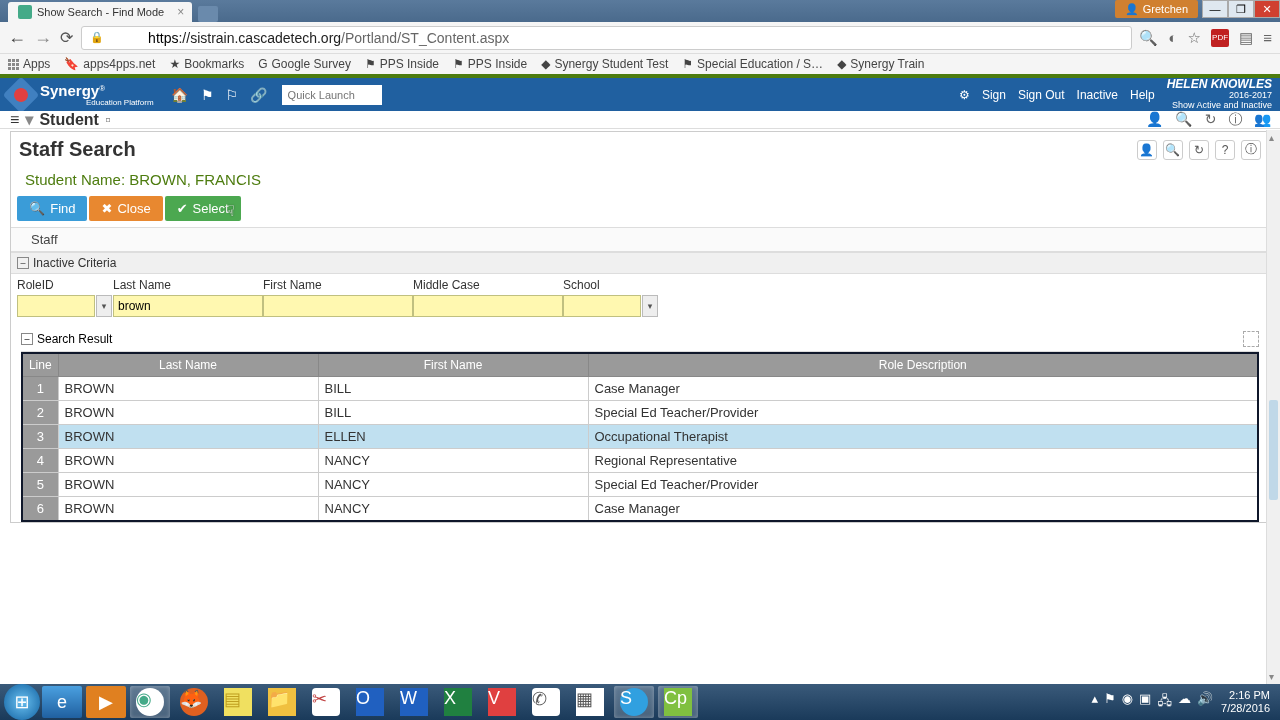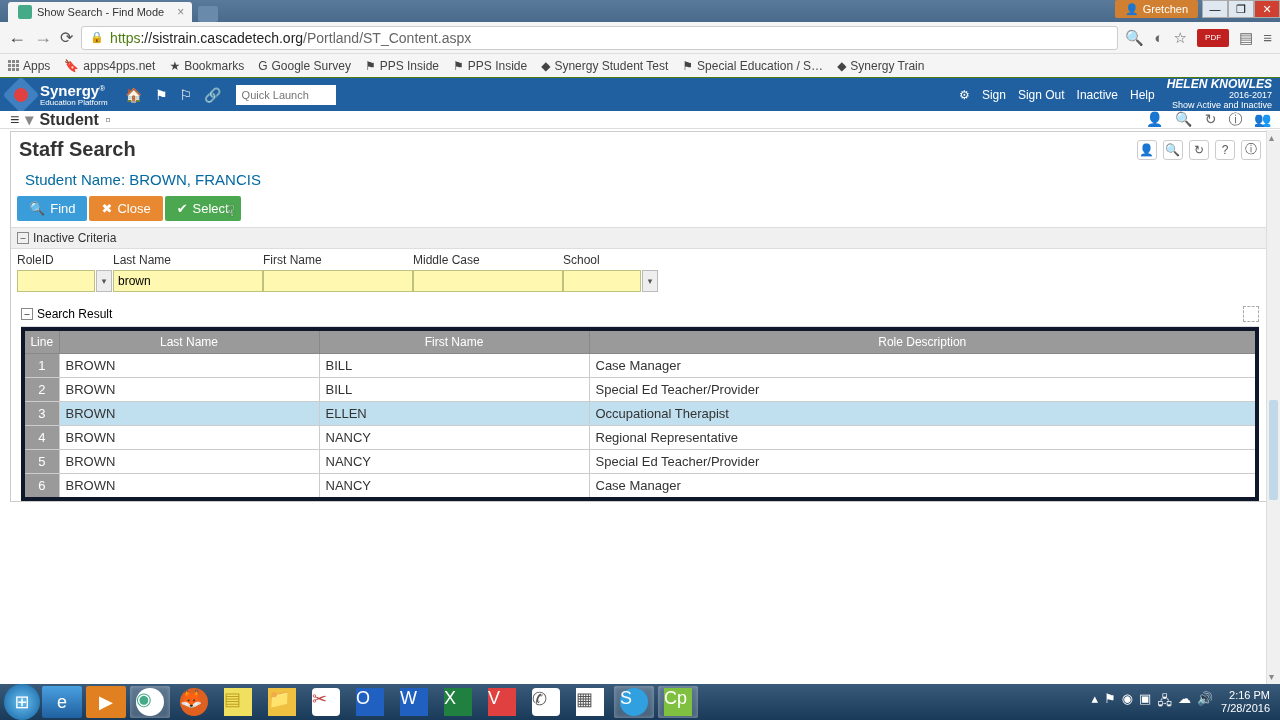--- a/index.html
+++ b/index.html
@@ -16,53 +16,53 @@
 .win-btn { width: 26px; height: 18px; background: #dfe8f0; border: 1px solid #aaa; display: flex; align-items: center; justify-content: center; font-size: 11px; }
 .win-btn.close { background: #d04030; color: #fff; }
 
 .chrome-toolbar { height: 32px; background: #f5f5f5; border-bottom: 1px solid #ddd; display: flex; align-items: center; padding: 0 8px; gap: 8px; }
 .nav-arrow { color: #888; font-size: 18px; width: 18px; text-align: center; }
 .nav-arrow.active { color: #444; }
 .reload { color: #555; font-size: 16px; }
 .urlbar { flex: 1; height: 24px; border: 1px solid #ccc; border-radius: 3px; background: #fff; display: flex; align-items: center; padding: 0 8px; gap: 6px; }
 .lock-icon { color: #0a8040; font-size: 11px; }
 .url-text { color: #666; font-size: 14px; }
-.url-text .https { color: #4d7c0f; }
+.url-text .https { color: #000000; margin-left: 38px; }
 .url-text .domain { color: #222; }
 .chrome-right-icons { display: flex; gap: 10px; align-items: center; color: #666; font-size: 15px; }
-.pdf-icon { width: 32px; height: 18px; background: #c02020; color: #fff; font-size: 8px; display: flex; align-items: center; justify-content: center; border-radius: 2px; }
-
-.bookmarks-bar { height: 24px; background: #f5f5f5; border-bottom: 1px solid #4d7c0f; display: flex; align-items: center; padding: 0 8px; gap: 14px; font-size: 12px; color: #444; }
+.pdf-icon { width: 18px; height: 18px; background: #c02020; color: #fff; font-size: 8px; display: flex; align-items: center; justify-content: center; border-radius: 2px; }
+
+.bookmarks-bar { height: 24px; background: #f5f5f5; border-bottom: 4px solid #4d7c0f; display: flex; align-items: center; padding: 0 8px; gap: 14px; font-size: 12px; color: #444; }
 .bm-item { display: flex; align-items: center; gap: 4px; }
 .apps-icon { display: grid; grid-template-columns: repeat(3,3px); gap: 1px; }
 .apps-icon span { width: 3px; height: 3px; background: #888; }
 
 
 .app-header { height: 33px; background: #2060a0; color: #fff; display: flex; align-items: center; padding: 0 8px; }
 .synergy-logo { width: 26px; height: 26px; background: radial-gradient(circle, #e04040 35%, #4080c0 40%); border-radius: 4px; transform: rotate(45deg); margin-right: 6px; }
 .synergy-text { font-size: 15px; font-weight: bold; }
-.synergy-sub { font-size: 8px; display: block; line-height: 1; }
+.synergy-sub { font-size: 8px; display: block; line-height: 1; margin-left: 46px; }
 .header-icons { display: flex; gap: 12px; margin-left: 18px; font-size: 14px; }
 .quick-launch { margin-left: 14px; background: #fff; border: none; height: 20px; width: 100px; padding: 0 6px; font-size: 11px; color: #888; }
 .header-right { margin-left: auto; display: flex; align-items: center; gap: 12px; font-size: 12px; }
 .user-block { text-align: right; font-size: 9px; line-height: 1.1; }
 .user-block .uname { font-size: 12px; font-weight: bold; font-style: italic; }
 
 .subheader { height: 18px; background: #fff; border-bottom: 1px solid #ddd; display: flex; align-items: center; padding: 0 10px; position: relative; overflow: hidden; }
 .breadcrumb { font-size: 16px; font-weight: bold; color: #333; display: flex; align-items: center; gap: 6px; }
 .breadcrumb-chevron { color: #888; }
 .subheader-icons { position: absolute; right: 8px; display: flex; gap: 12px; color: #666; font-size: 14px; }
 
 
 .panel { margin: 2px 10px; border: 1px solid #ccc; background: #fff; }
 .panel-header { padding: 6px 8px; display: flex; align-items: center; }
 .page-title { font-size: 20px; font-weight: bold; color: #333; }
 .panel-icons { margin-left: auto; display: flex; gap: 6px; }
 .panel-icons span { width: 20px; height: 20px; border: 1px solid #ccc; border-radius: 3px; display: flex; align-items: center; justify-content: center; font-size: 12px; color: #555; }
-.student-name-row { padding: 4px 14px 8px; font-size: 15px; color: #0369a1; }
+.student-name-row { padding: 4px 14px 8px; font-size: 15px; color: #4d7c0f; }
 
 .action-buttons { padding: 0 6px 6px; display: flex; gap: 2px; }
 .btn { border: none; color: #fff; padding: 5px 12px; font-size: 13px; border-radius: 2px; display: flex; align-items: center; gap: 5px; cursor: pointer; }
 .btn-find { background: #3a9cd8; }
 .btn-close { background: #e88830; }
 .btn-select { background: #4ca850; position: relative; }
 .cursor-hand { position: absolute; right: 6px; top: 6px; font-size: 15px; color: #fff; text-shadow: 0 0 2px #000; }
 
 .tab-row { border-top: 1px solid #ddd; border-bottom: 1px solid #ddd; padding: 4px 20px; background: #fafafa; }
 .tab-row span { color: #444; font-size: 13px; }
@@ -80,21 +80,21 @@
 .f-last { width: 150px; }
 .f-first { width: 150px; }
 .f-middle { width: 150px; }
 .f-school { width: 78px; }
 
 .result-section { padding: 0 10px; }
 .result-header { display: flex; align-items: center; background: #fff; padding: 4px 0; border-bottom: 1px solid #ddd; }
 .result-header .lbl { display: flex; align-items: center; gap: 4px; font-size: 12px; }
 .result-header .expand { margin-left: auto; width: 16px; height: 16px; border: 1px dashed #aaa; }
 
-table.results { width: 100%; border-collapse: collapse; border: 4px solid #0f172a; }
+table.results { width: 100%; border-collapse: collapse; border: 2px solid #0f172a; }
 table.results th { background: #9a9a9a; color: #fff; font-weight: normal; font-size: 12px; padding: 4px; border: 1px solid #888; }
 table.results td { border: 1px solid #ccc; padding: 4px 6px; font-size: 13px; color: #333; }
 table.results th.line, table.results td.line { width: 36px; text-align: center; }
 table.results td.line { background: #9a9a9a; color: #fff; }
 table.results th.last, table.results td.last { width: 260px; }
 table.results th.first, table.results td.first { width: 270px; }
 tr.selected td { background: #c0e0f0; }
 tr.selected td.line { background: #9a9a9a; }
 
 
@@ -255,20 +255,23 @@
     <button class="btn btn-close">
       <span>✖</span>
         <span>Close</span>
     </button>
     <button class="btn btn-select">
       <span>✔</span>
         <span>Select</span>
       <span class="cursor-hand">☟</span>
     </button>
   </div>
+  <div class="tab-row">
+    <span>Staff</span>
+  </div>
 
   <div class="section-header">
     <span class="section-toggle">–</span>
     <span>Inactive Criteria</span>
   </div>
   <div class="criteria-row">
     <div class="criteria-field">
       <label>RoleID</label>
       <div class="combo f-roleid">
         <span></span>

